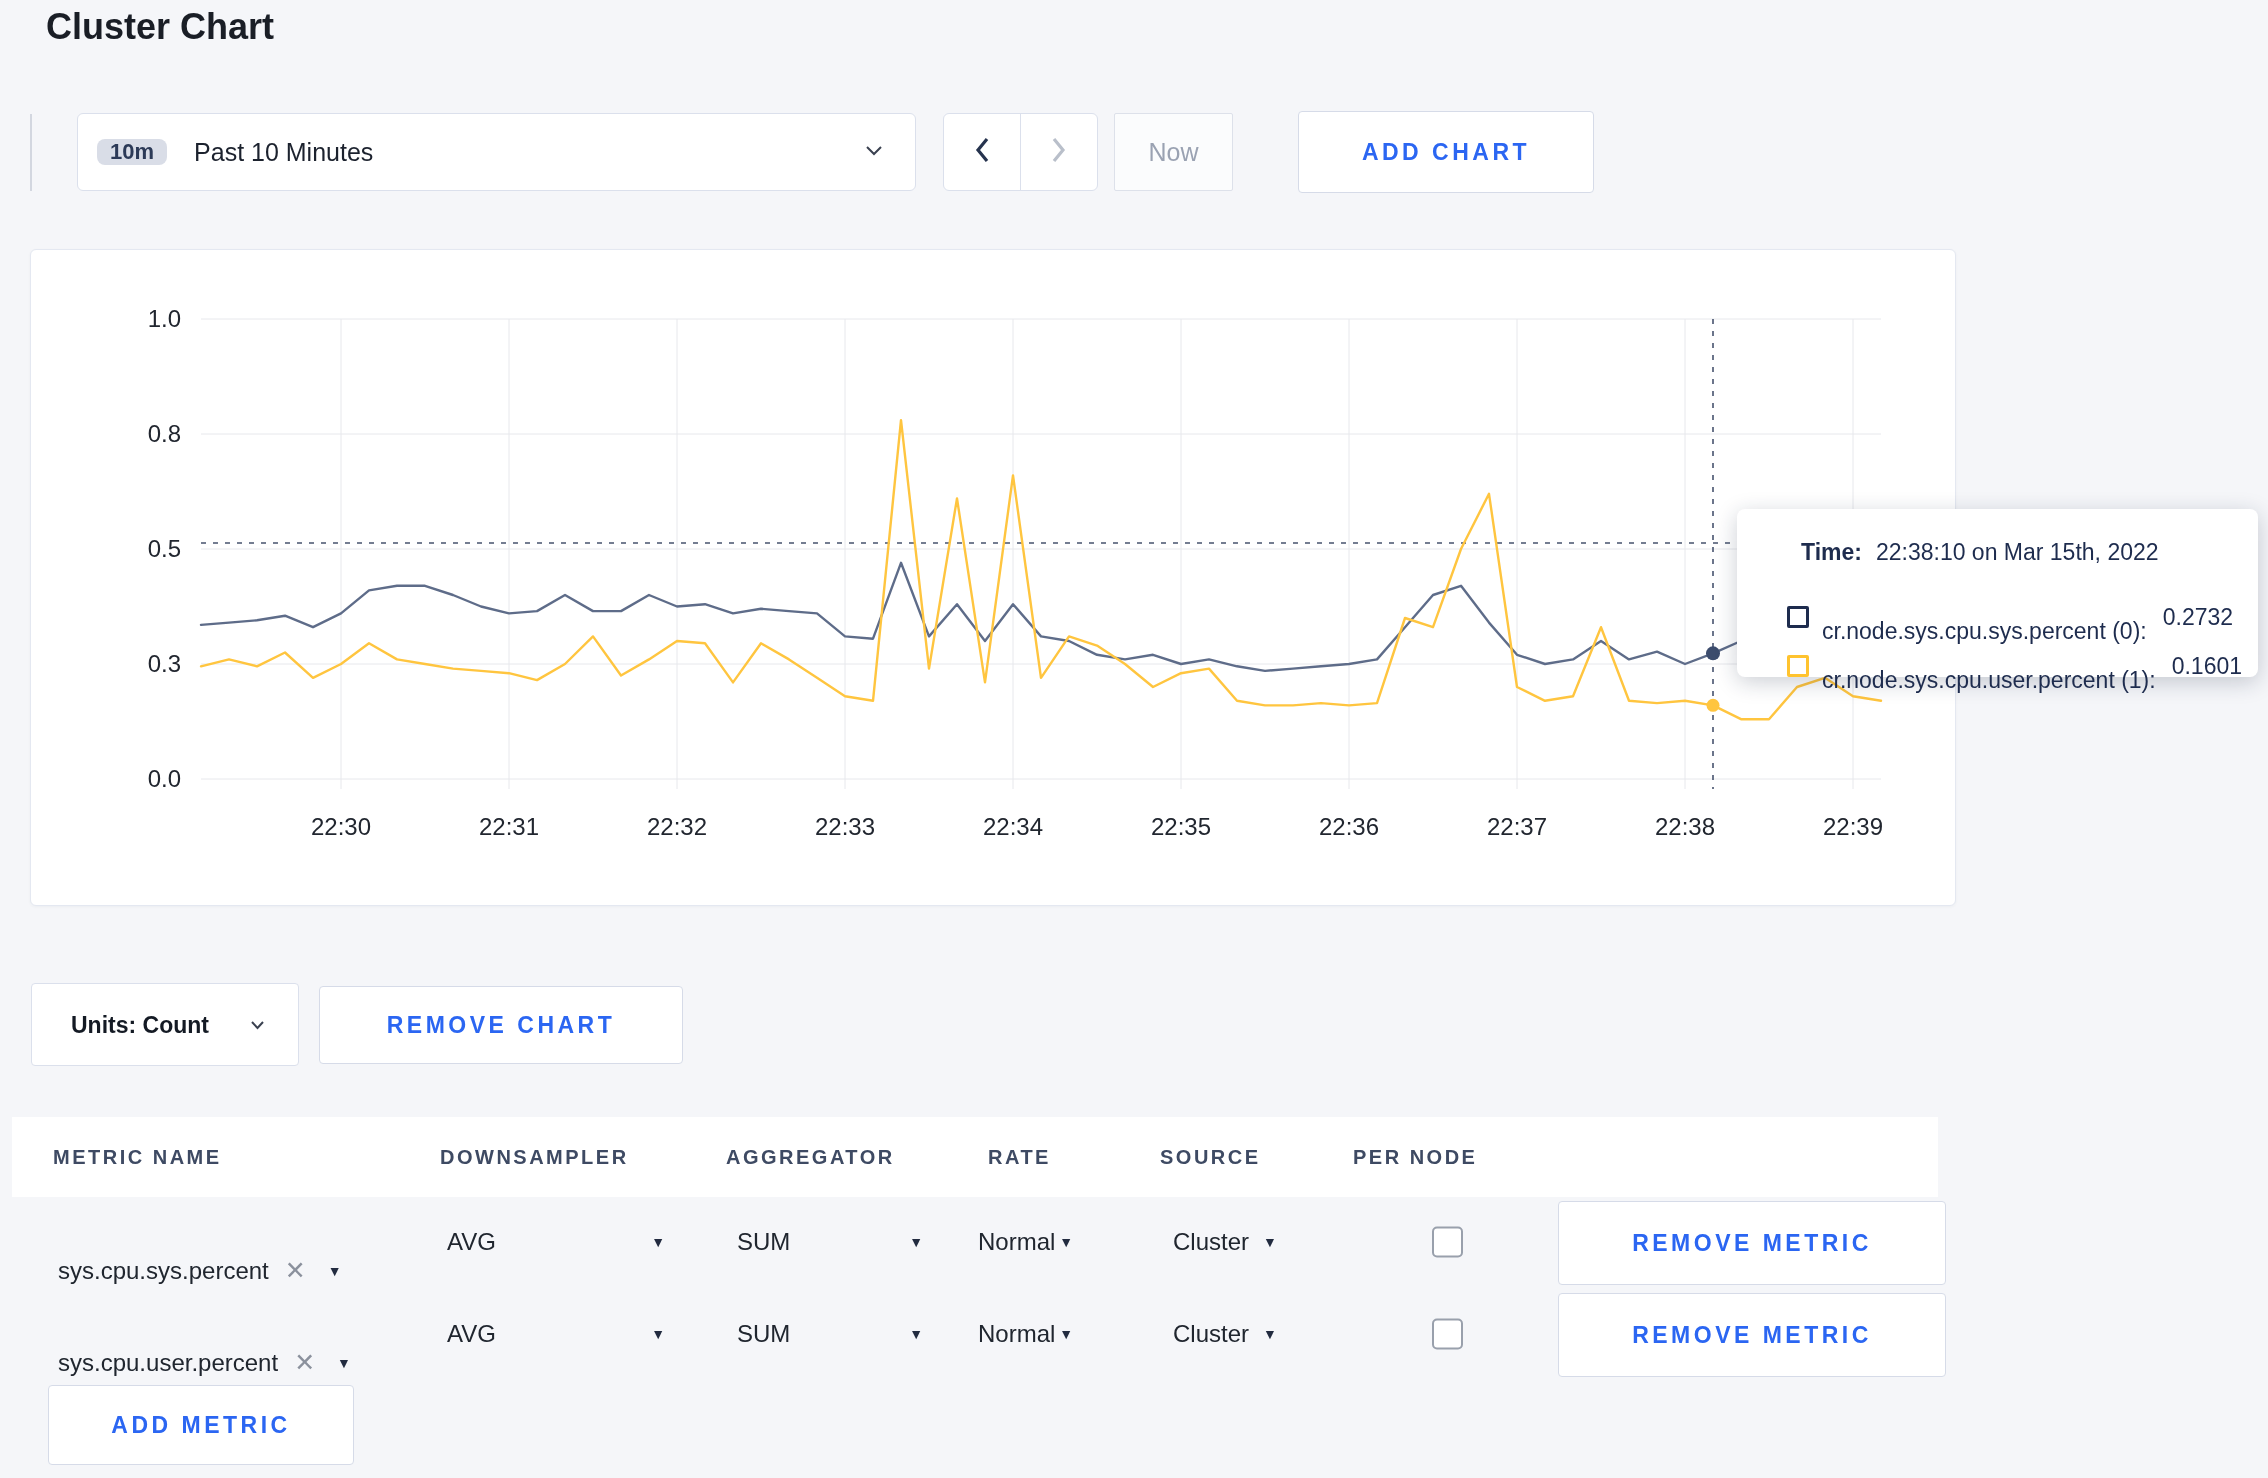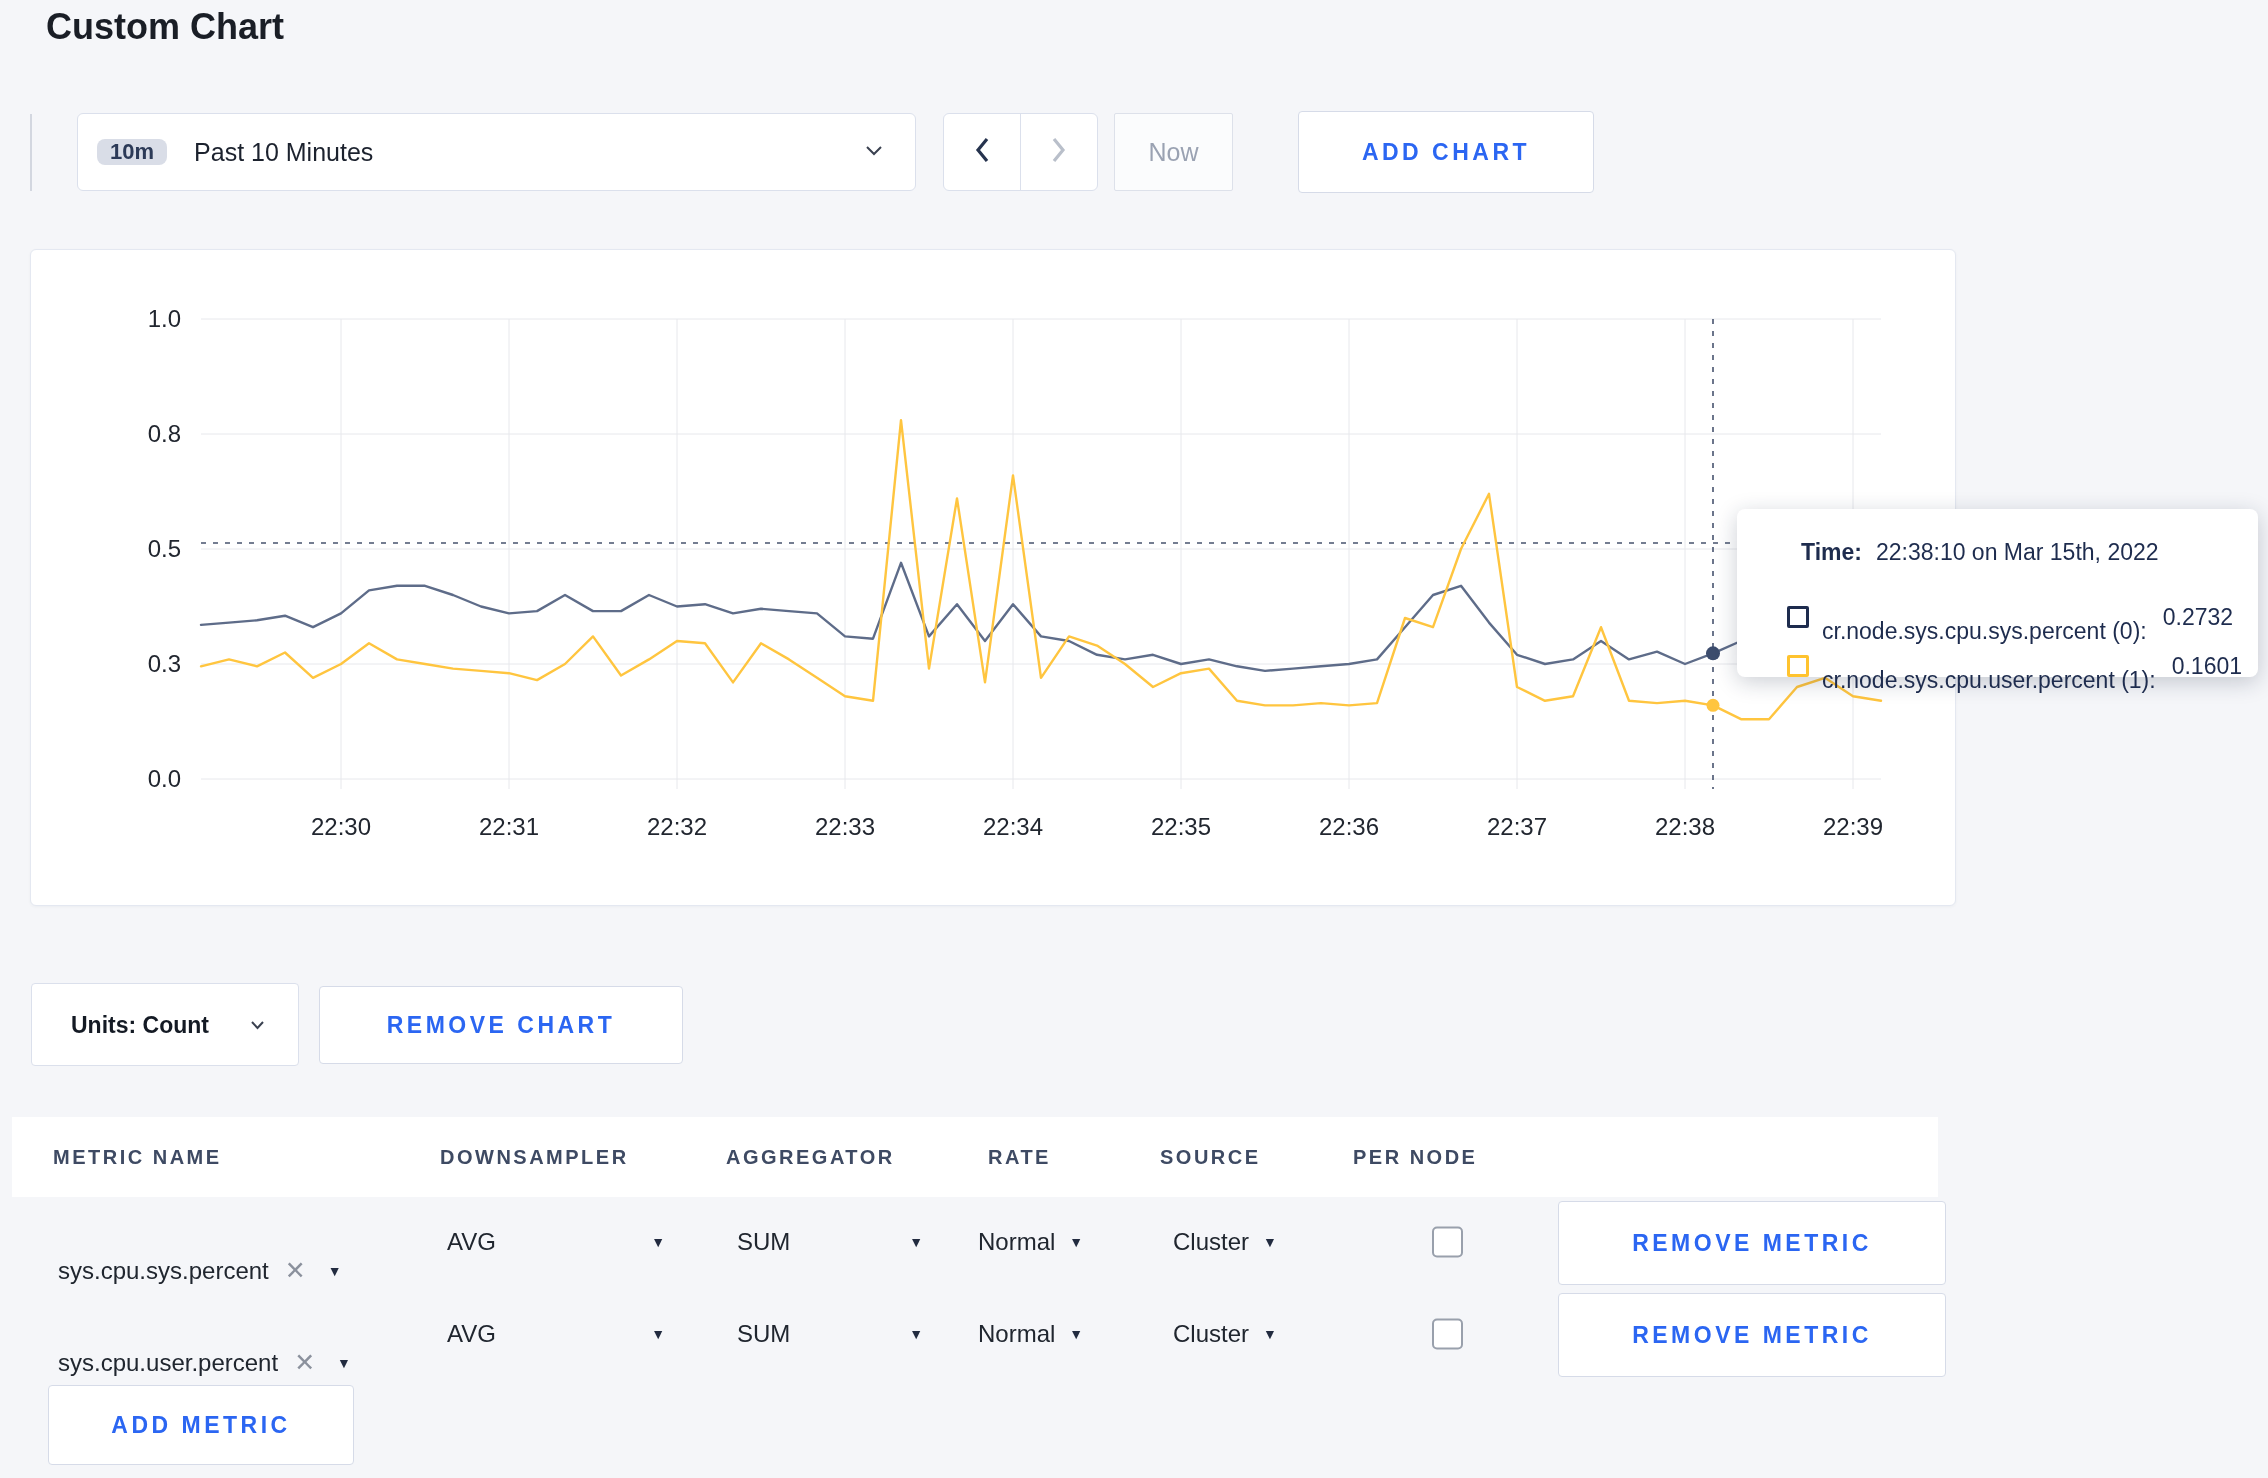--- a/index.html
+++ b/index.html
@@ -61,34 +61,34 @@
   .mrow{left:30px;width:1926px;height:92px;}
   .mrow-0{top:1196px;} .mrow-1{top:1288px;}
   .cell{position:absolute;top:50%;transform:translateY(-50%);display:flex;align-items:center;
     font-size:24px;color:#20262f;cursor:pointer;}
   .cell .caret{font-size:14px;color:#222b40;}
   .cell-metric{left:28px;margin-top:28px;}
   .cell-metric .x{margin-left:16px;color:#8b919d;font-size:25px;cursor:pointer;}
   .cell-metric .caret{margin-left:22px;}
   .cell-ds{left:417px;width:218px;justify-content:space-between;}
   .cell-ag{left:707px;width:186px;justify-content:space-between;}
-  .cell-rate{left:948px;gap:14px;}
+  .cell-rate{left:948px;gap:4px;}
   .cell-src{left:1143px;gap:14px;}
   .checkbox{position:absolute;left:1402px;top:50%;transform:translateY(-50%);width:27px;height:27px;
     background:#fff;border:2px solid #99a0ac;border-radius:5px;cursor:pointer;}
   .remove-metric{position:absolute;left:1528px;top:5px;width:386px;height:82px;}
 
   .add-metric{left:48px;top:1385px;width:306px;height:80px;}
 </style>
 </head>
 <body>
 
 <div class="page">
 
-  <div class="abs title">Custom Chart</div>
+  <div class="abs title">Cluster Chart</div>
 
   <div class="abs vrule"></div>
 
   <div class="abs range-select">
     <span class="range-badge">10m</span>
     <span class="range-label">Past 10 Minutes</span>
     <span class="dd-chevron">
       <svg width="18" height="12" viewBox="0 0 18 12">
           <polyline points="2,2 9,9 16,2" stroke="#3a4150" stroke-width="2" fill="none"></polyline>
         </svg>

